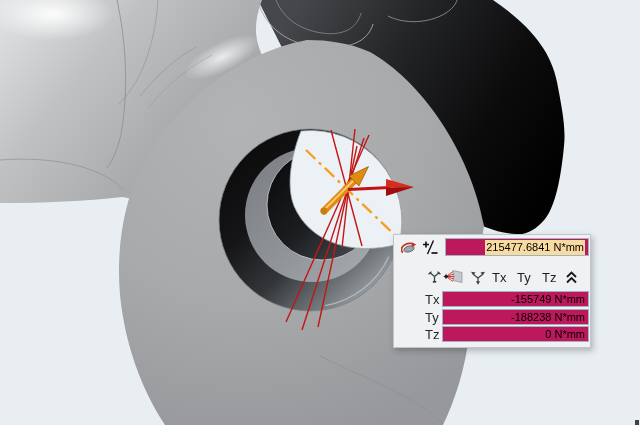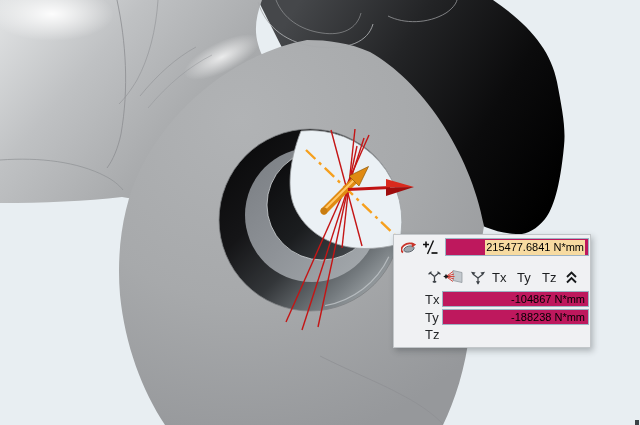--- a/index.html
+++ b/index.html
@@ -192,24 +192,27 @@
 
     <svg class="icon" style="left:170px;top:34px;" width="15" height="15" viewBox="0 0 15 15">
       <g stroke="#17191B" stroke-width="1.9" fill="none">
         <polyline points="3,8 7.5,3.5 12,8"></polyline>
         <polyline points="3,13.5 7.5,9 12,13.5"></polyline>
       </g>
     </svg>
 
     <span class="row-label" style="left:31px;top:57px;">Tx</span>
     <div class="field" style="left:48px;top:56px;width:147px;height:16px;line-height:13px;">
-      <span>-104867 N*mm</span>
+      <span>-155749 N*mm</span>
     </div>
 
     <span class="row-label" style="left:31px;top:75px;">Ty</span>
     <div class="field" style="left:48px;top:74px;width:147px;height:16px;line-height:13px;padding-left:16px;">
       <span>-188238 N*mm</span>
     </div>
 
     <span class="row-label" style="left:31px;top:92px;">Tz</span>
+    <div class="field" style="left:48px;top:91px;width:147px;height:16px;line-height:13px;">
+      <span>0 N*mm</span>
+    </div>
 
   </div>
 </div>
 
 </body></html>

